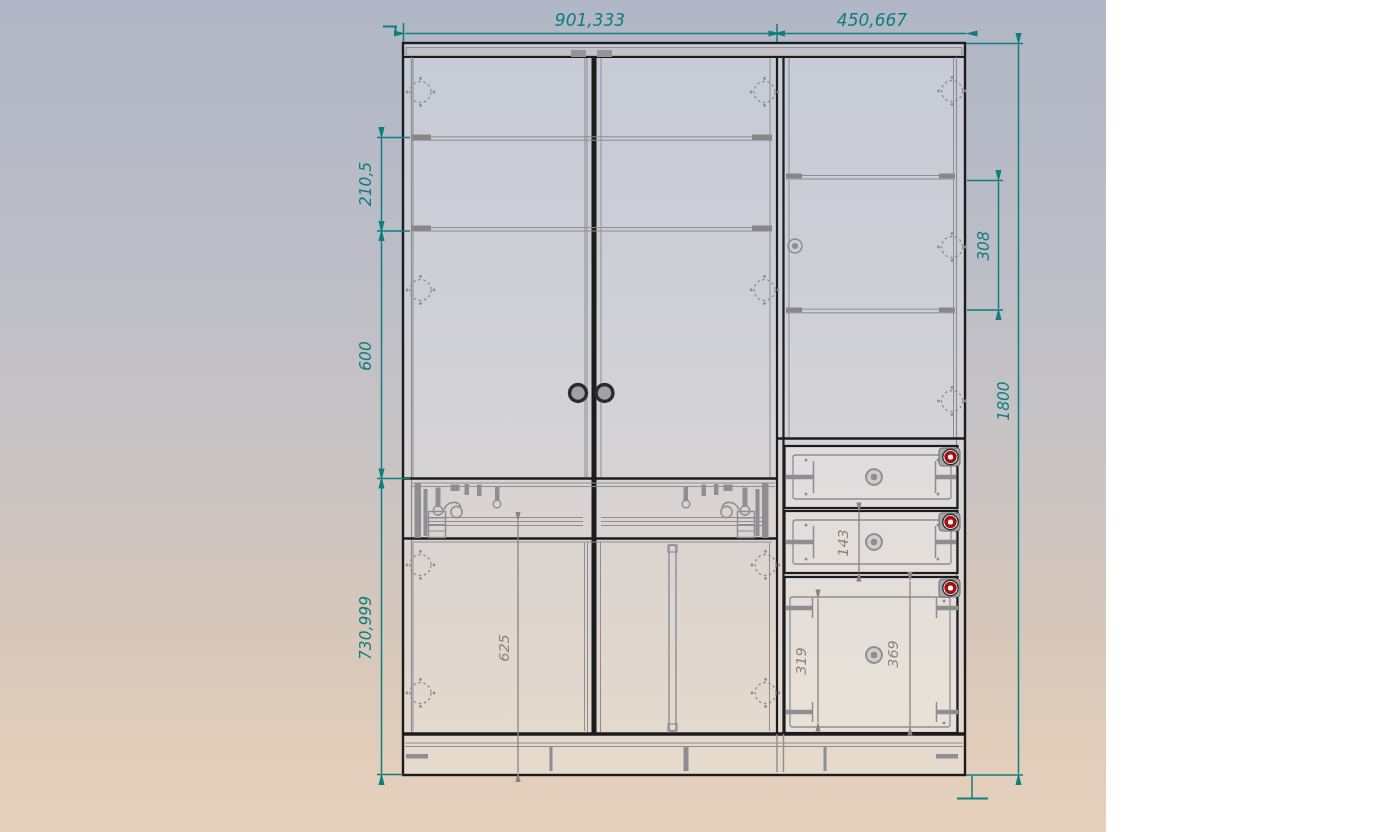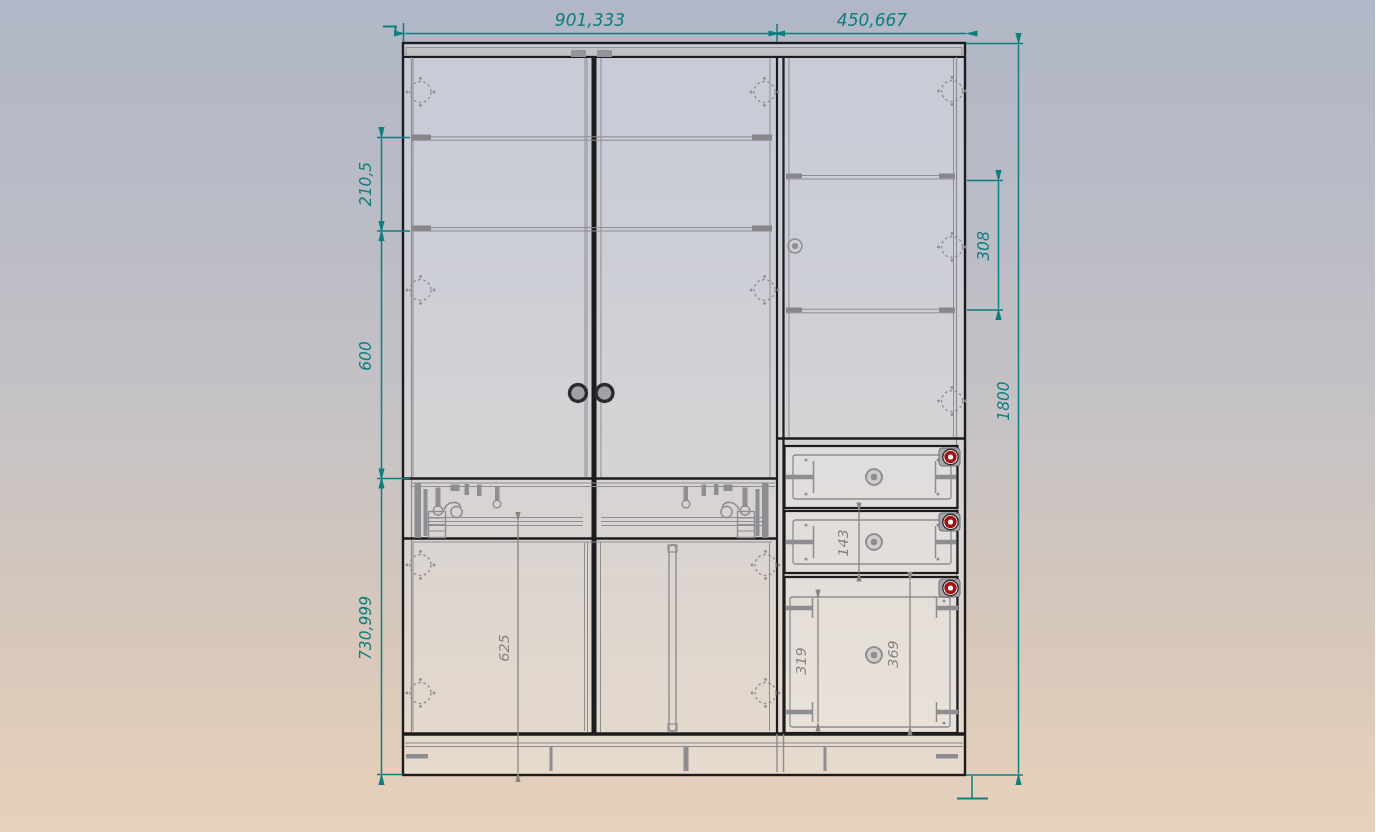--- a/index.html
+++ b/index.html
@@ -1,19 +1,19 @@
 <!DOCTYPE html>
 <html><head>
 <meta charset="utf-8">
 <style>
   html,body{margin:0;padding:0;}
   body{font-family:"DejaVu Sans",sans-serif;}
   .stage{
     position:relative;
-    width:1375px;height:832px;
+    width:1106px;height:832px;
     overflow:hidden;
     background:linear-gradient(180deg,#b1b7c6 0%,#bcbdc6 32%,#c7c3c5 52%,#d6c7bb 75%,#e2ceba 92%,#e6d1bd 100%);
   }
   svg{position:absolute;inset:0;display:block;}
   .dim-teal{fill:#0e7e7e;font-style:italic;}
   .dim-gray{fill:#8a8480;font-style:italic;}
   text{font-family:"DejaVu Sans",sans-serif;}
 </style>
 </head>
 <body>

